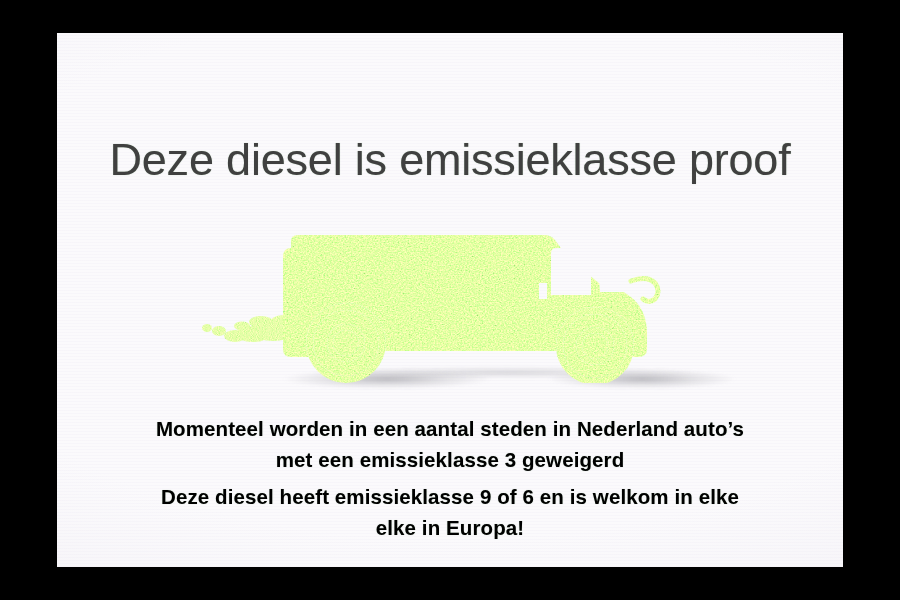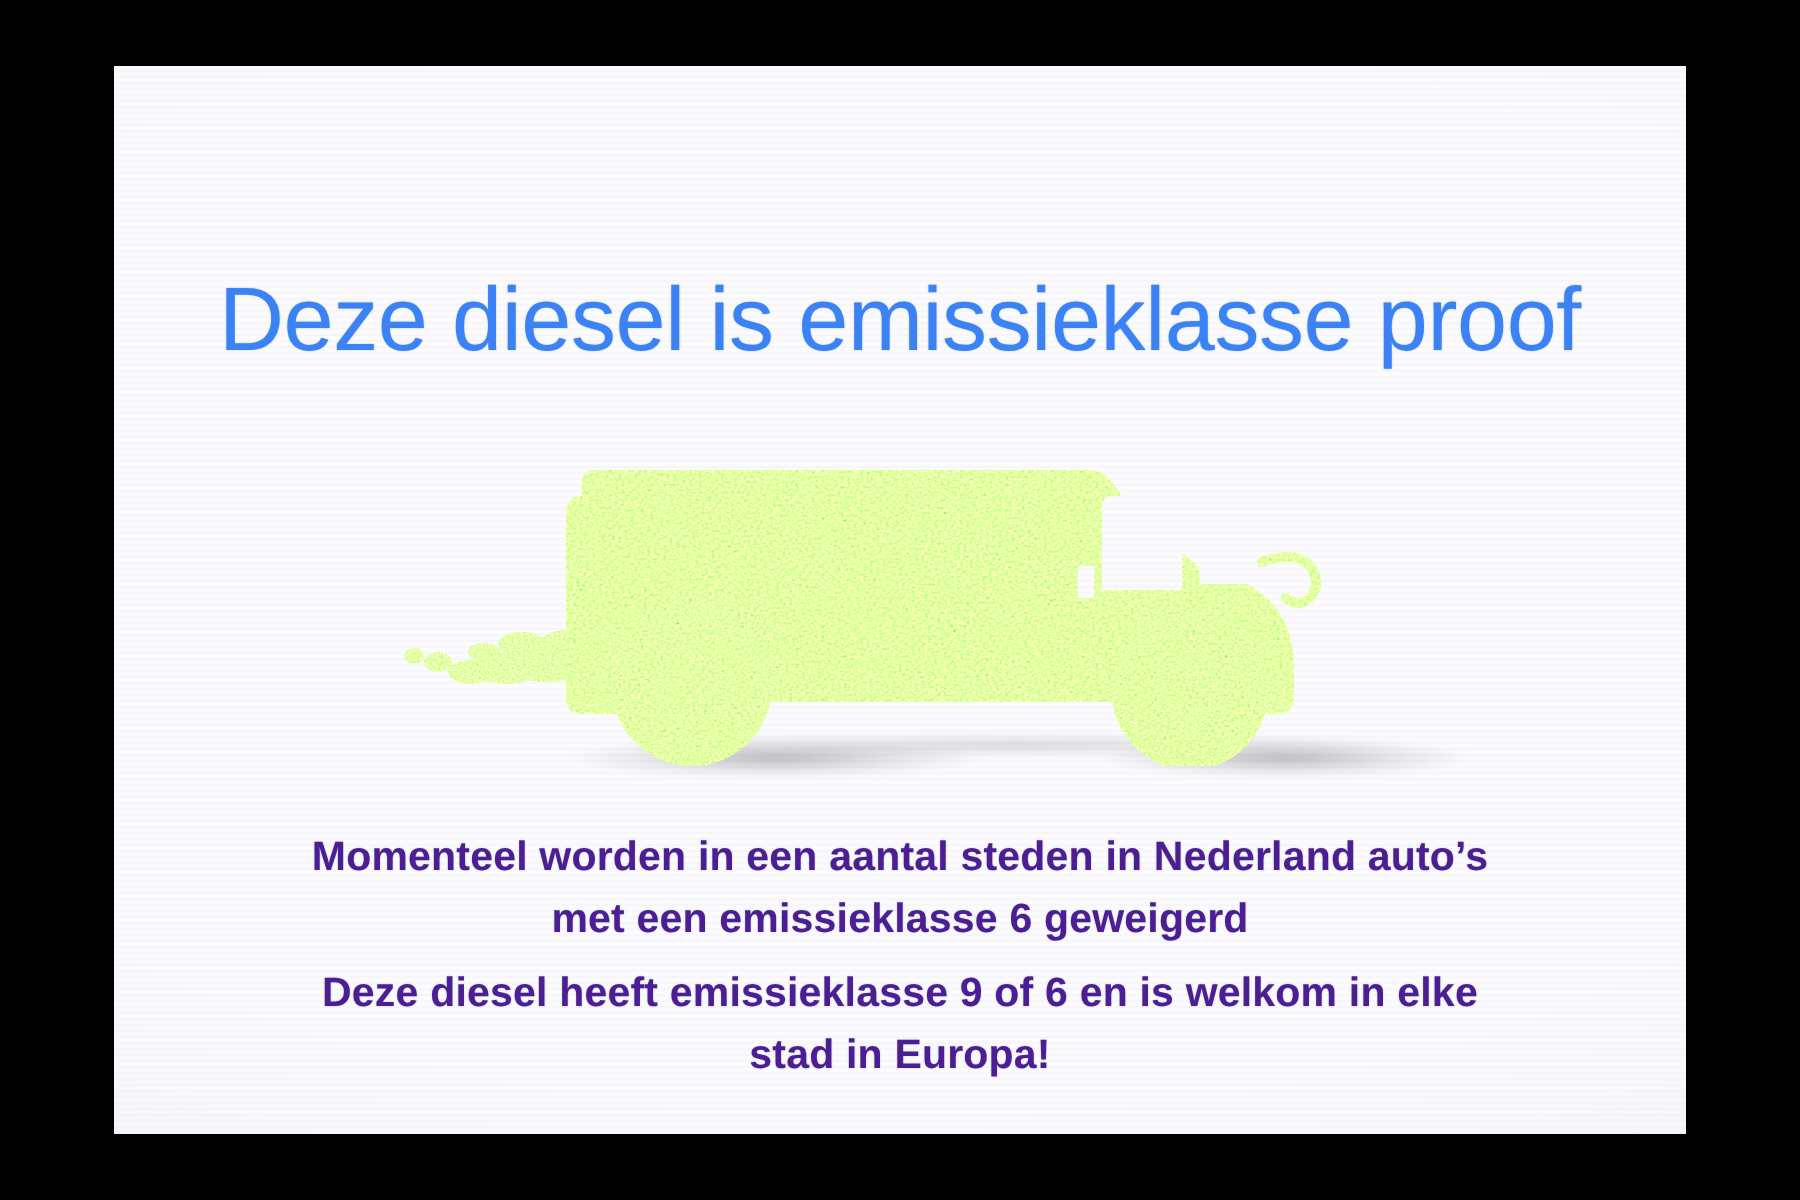--- a/index.html
+++ b/index.html
@@ -22,30 +22,30 @@
     background:
       radial-gradient(120% 90% at 50% 45%,rgba(255,255,255,0) 55%,rgba(235,232,240,.55) 100%),
       repeating-linear-gradient(0deg,rgba(244,242,248,.55) 0 1px,rgba(255,255,255,0) 1px 3px);
   }
 
   
   #headline{
     position:absolute;left:0;right:0;top:104px;
     text-align:center;
     font-size:45px;line-height:1;font-weight:400;
-    color:#3b82f6;
+    color:#404040;
     letter-spacing:-.2px;
     white-space:nowrap;
     text-shadow:0 0 1px rgba(40,120,40,.35);
   }
 
   
   .para{
     position:absolute;left:0;right:0;text-align:center;
-    color:#4c1d95;font-weight:600;
+    color:#000000;font-weight:600;
     font-size:20.5px;line-height:31px;
     letter-spacing:.1px;
     text-shadow:0 0 1px rgba(40,120,40,.30);
   }
   #para1{top:380px;}
   #para2{top:448px;}
   .para .ln{display:block;}
 
   
   #van-wrap{position:absolute;left:0;top:0;width:786px;height:534px;}
@@ -180,22 +180,22 @@
         <g>
           <path d="M 436 90 Q 452 84 460 92 Q 466 100 460 108 Q 454 113 448 108" fill="none" stroke="#2fae24" stroke-width="5" stroke-linecap="round" filter="url(#grassNoise2)"></path>
         </g>
       </svg>
     </div>
 
     <div id="headline">Deze diesel is emissieklasse proof</div>
 
     <div class="para" id="para1">
       <span class="ln">Momenteel worden in een aantal steden in Nederland auto’s</span>
-      <span class="ln">met een emissieklasse 6 geweigerd</span>
+      <span class="ln">met een emissieklasse 3 geweigerd</span>
     </div>
 
     <div class="para" id="para2">
       <span class="ln">Deze diesel heeft emissieklasse 9 of 6 en is welkom in elke</span>
-      <span class="ln">stad in Europa!</span>
+      <span class="ln">elke in Europa!</span>
     </div>
 
   </div>
 </div>
 
 </body></html>

